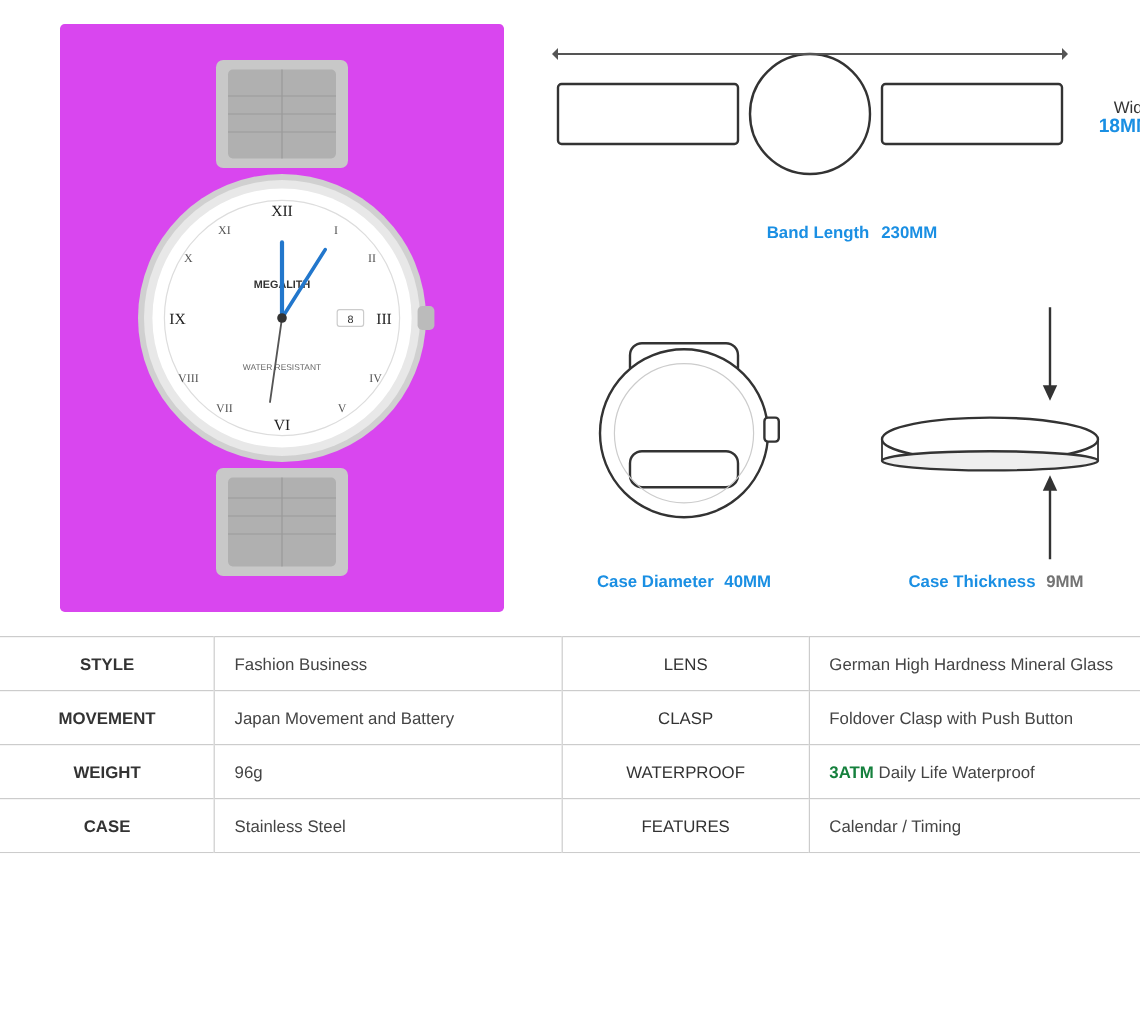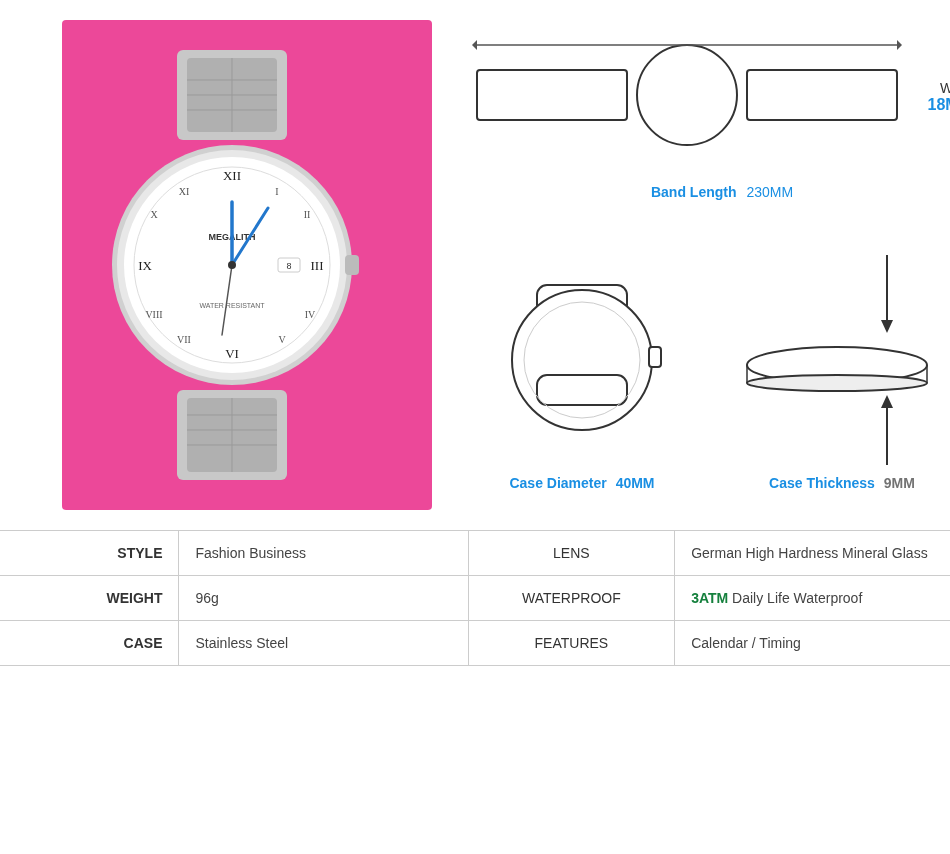--- a/index.html
+++ b/index.html
@@ -14,26 +14,26 @@
       display: flex;
       width: 950px;
       background: #fff;
       padding: 20px 30px 20px 50px;
       gap: 20px;
     }
 
     .watch-image-container {
       width: 370px;
       min-width: 370px;
-      background: #ec4899;
+      background: #d946ef;
       border-radius: 4px;
       display: flex;
       align-items: center;
+      justify-content: center;
       padding: 20px;
-      margin-left: 12px;
     }
 
     .specs-diagram {
       flex: 1;
       display: flex;
       flex-direction: column;
       padding: 10px 0 10px 20px;
       gap: 15px;
     }
 
@@ -110,21 +110,21 @@
       border-right: 1px solid #ccc;
     }
 
     .specs-table td:last-child {
       border-right: none;
     }
 
     .col-label {
       font-weight: bold;
       font-size: 13px;
-      text-align: right;
+      text-align: center;
       width: 130px;
       background: #fff;
     }
 
     .col-value {
       width: 210px;
       color: #444;
     }
 
     .col-label2 {
@@ -226,21 +226,21 @@
         </svg>
       </div>
       <div class="band-width-label">
         <div style="font-size:14px;color:#333;">Wide</div>
         <div style="font-size:16px;color:#1a8fe3;font-weight:bold;">18MM</div>
       </div>
     </div>
 
     <div class="band-length-label">
       <span>Band Length</span>
-      <span style="color:#1a8fe3;font-weight:normal;margin-left:6px;">230MM</span>
+      <span style="color:#1a8fe3;font-weight:bold;margin-left:6px;">230MM</span>
     </div>
 
     <div class="case-diagrams">
 
       <div class="case-diagram-item">
         <svg width="170" height="240" viewBox="0 0 170 240" xmlns="http://www.w3.org/2000/svg">
 
           <rect x="40" y="60" width="90" height="30" rx="10" fill="white" stroke="#333" stroke-width="2"></rect>
           <circle cx="85" cy="135" r="70" fill="white" stroke="#333" stroke-width="2"></circle>
           <rect x="40" y="150" width="90" height="30" rx="10" fill="white" stroke="#333" stroke-width="2"></rect>
@@ -279,20 +279,26 @@
   </div>
 </div>
 
 <table class="specs-table">
   <tbody id="specs-tbody">
   <tr>
         <td class="col-label">STYLE</td>
         <td class="col-value">Fashion Business</td>
         <td class="col-label2">LENS</td>
         <td class="col-value2">German High Hardness Mineral Glass</td>
+      </tr>
+      <tr>
+        <td class="col-label">MOVEMENT</td>
+        <td class="col-value">Japan Movement and Battery</td>
+        <td class="col-label2">CLASP</td>
+        <td class="col-value2">Foldover Clasp with Push Button</td>
       </tr>
       <tr>
         <td class="col-label">WEIGHT</td>
         <td class="col-value">96g</td>
         <td class="col-label2">WATERPROOF</td>
         <td class="col-value2"><span class="waterproof-atm">3ATM</span><span> Daily Life Waterproof</span></td>
       </tr>
       <tr>
         <td class="col-label">CASE</td>
         <td class="col-value">Stainless Steel</td>

